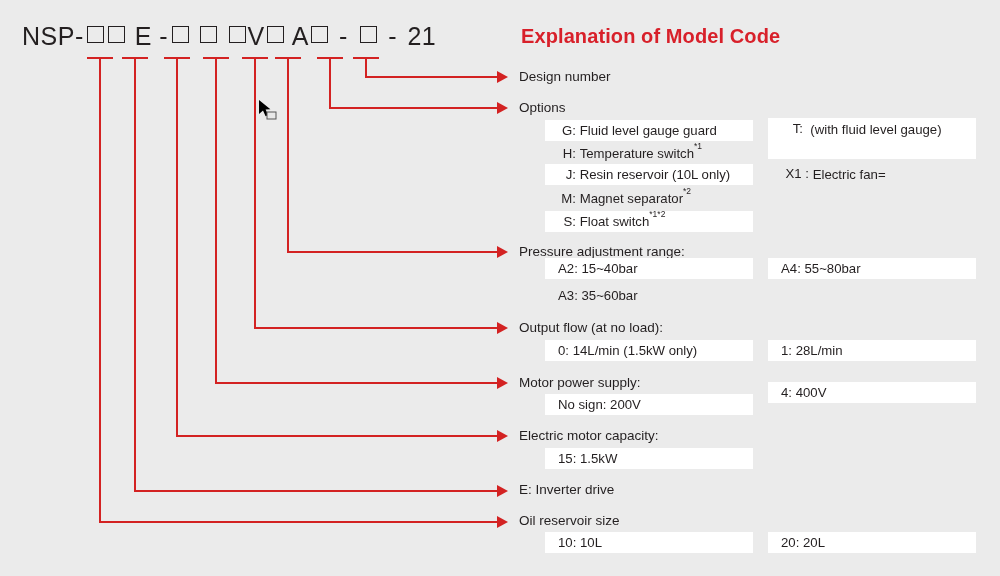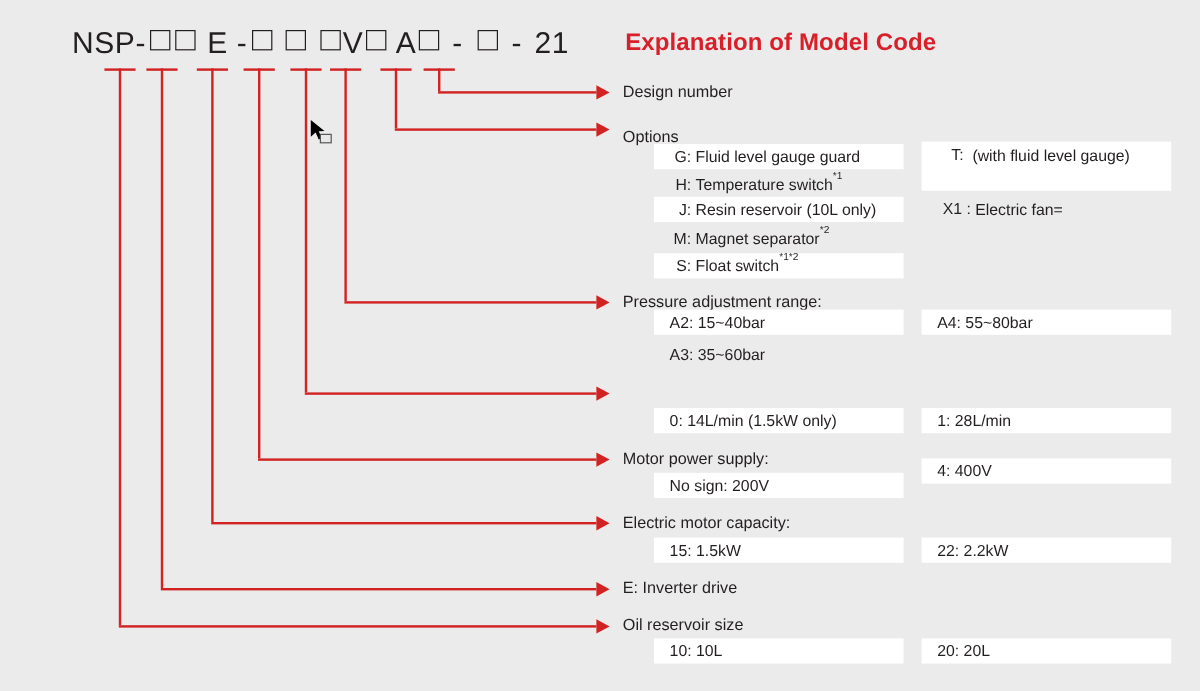--- a/index.html
+++ b/index.html
@@ -12,21 +12,20 @@
     position:relative;
   }
   #page{position:absolute;inset:0;}
 
   
   .code-line{
     position:absolute; left:22px; top:22px;
     font-size:25px; letter-spacing:.5px;
     color:#231f20; white-space:pre;
     font-family:"Liberation Sans", sans-serif;
-    margin-left:38px;
   }
   .code-line .bx{
     display:inline-block;width:17px;height:17px;
     border:1.6px solid #231f20;
     vertical-align:2px;margin:0 2px;
     box-sizing:border-box;
   }
 
   
   .vline{position:absolute;width:2px;background:#d32222;}
@@ -108,22 +107,23 @@
       <div class="vline" style="left: 329px; top: 57px; height: 50px;"></div>
       <div class="hline" style="left: 329px; top: 107px; width: 168px;"></div>
       <div class="arrow" style="left: 497px; top: 102px;"></div>
       <div class="cap" style="left: 353px; top: 57px; width: 26px;"></div>
       <div class="vline" style="left: 365px; top: 57px; height: 19px;"></div>
       <div class="hline" style="left: 365px; top: 76px; width: 132px;"></div>
       <div class="arrow" style="left: 497px; top: 71px;"></div>
     </div>
 
   <div class="section sec-title" style="top:69px">Design number</div>
-  <div class="section sec-title" style="top:106px">Options</div>
+  <div class="section sec-title" style="top:100px">Options</div>
   <div class="section sec-title" style="top:244px">Pressure adjustment range:</div>
+  <div class="section sec-title" style="top:320px">Output flow (at no load):</div>
   <div class="section sec-title" style="top:375px">Motor power supply:</div>
   <div class="section sec-title" style="top:428px">Electric motor capacity:</div>
   <div class="section sec-title" style="top:482px">E: Inverter drive</div>
   <div class="section sec-title" style="top:513px">Oil reservoir size</div>
 
   <div class="vbox col-l fill" style="top:120px">
     <span class="kv"><span class="k" style="width:18px">G:</span>&nbsp;<span>Fluid level gauge guard</span></span>
   </div>
   <div class="vbox col-l" style="top:143px">
     <span class="kv"><span class="k" style="width:18px">H:</span>&nbsp;<span>Temperature switch </span><sup>*1</sup></span>
@@ -153,21 +153,20 @@
   <div class="vbox col-l" style="top:285px">A3: 35~60bar</div>
   <div class="vbox col-r fill" style="top:258px">A4: 55~80bar</div>
 
   <div class="vbox col-l fill" style="top:340px">0: 14L/min (1.5kW only)</div>
   <div class="vbox col-r fill" style="top:340px">1: 28L/min</div>
 
   <div class="vbox col-l fill" style="top:394px">No sign: 200V</div>
   <div class="vbox col-r fill" style="top:382px">4: 400V</div>
 
   <div class="vbox col-l fill" style="top:448px">15: 1.5kW</div>
-  <div class="vbox col-r fill" style="top:448px">22: 2.2kW</div>
 
   <div class="vbox col-l fill" style="top:532px">10: 10L</div>
   <div class="vbox col-r fill" style="top:532px">20: 20L</div>
 
   <svg class="cursor" style="left:258px;top:99px" viewBox="0 0 20 24">
     <polygon points="1,1 1,15 5,11.5 7.6,17.2 10.2,16 7.6,10.4 12.4,10.2" fill="#000"></polygon>
     <rect x="9" y="13" width="9" height="7" fill="#e8e8e8" stroke="#555" stroke-width="1"></rect>
   </svg>
 
 </div>

